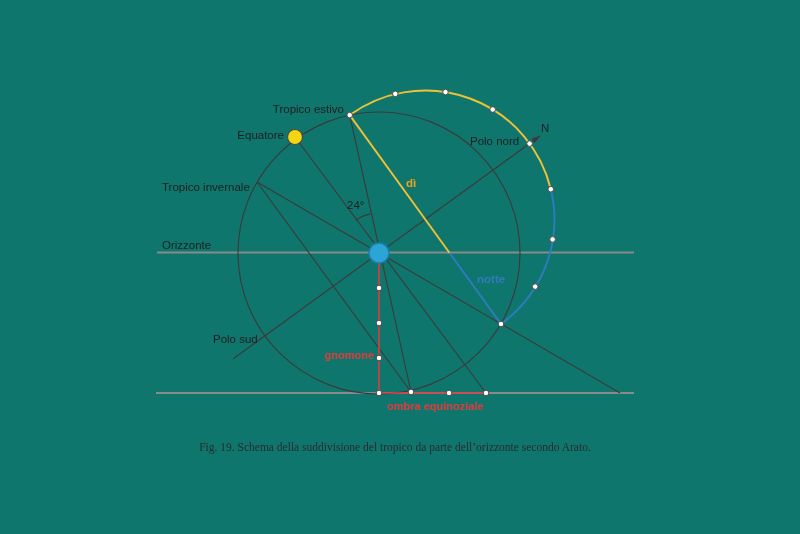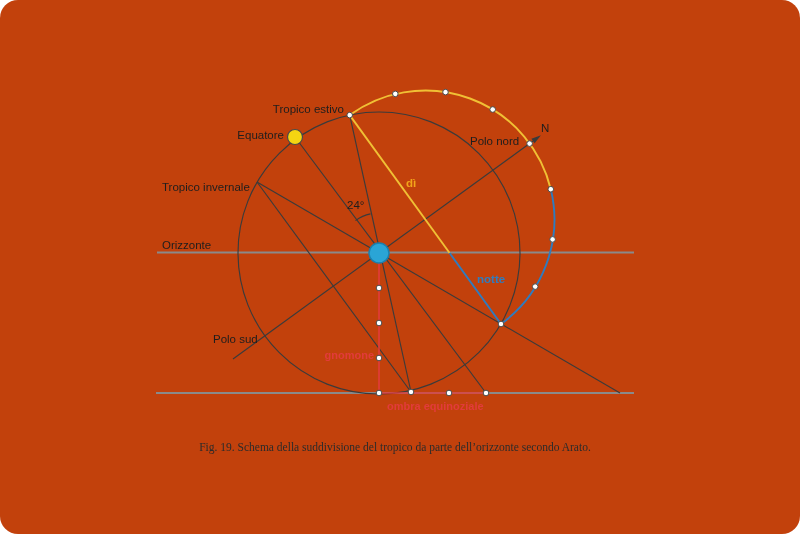--- a/index.html
+++ b/index.html
@@ -1,17 +1,17 @@
 <!DOCTYPE html>
 <html style="--day-line: #F0C035; --day-label: #F2A51B; --night-line: #2E7CC0; --accent-red: #E23B3B; --center-blue: #2AA5D6; --center-blue-edge: #1B7FAD; --equator-yellow: #F4D512; --line-dark: #3B3B3B; --horizon-gray: #8A8A8A;"><head>
 <meta charset="utf-8">
 <style>
   html,body { margin:0; padding:0; background:#ffffff; }
-  .page { position:relative; width:800px; height:534px; background:#c2410c; overflow:hidden;
-          font-family:"Liberation Sans", sans-serif;border-radius:18px; }
+  .page { position:relative; width:800px; height:534px; background:#0f766e; overflow:hidden;
+          font-family:"Liberation Sans", sans-serif; }
   svg { position:absolute; left:0; top:0; }
 
   .ln     { stroke:var(--line-dark); stroke-width:1.15; fill:none; }
   .grayln { stroke:var(--horizon-gray); fill:none; }
   .dayln  { stroke:var(--day-line); stroke-width:1.9; fill:none; }
   .nightln{ stroke:var(--night-line); stroke-width:1.9; fill:none; }
   .redln  { stroke:var(--accent-red); stroke-width:1.6; fill:none; }
   .marker { fill:#ffffff; stroke:#4a4a4a; stroke-width:1; }
 
   .lbl      { font-family:"Liberation Sans", sans-serif; font-size:11.5px; fill:#1e1e1e; }

